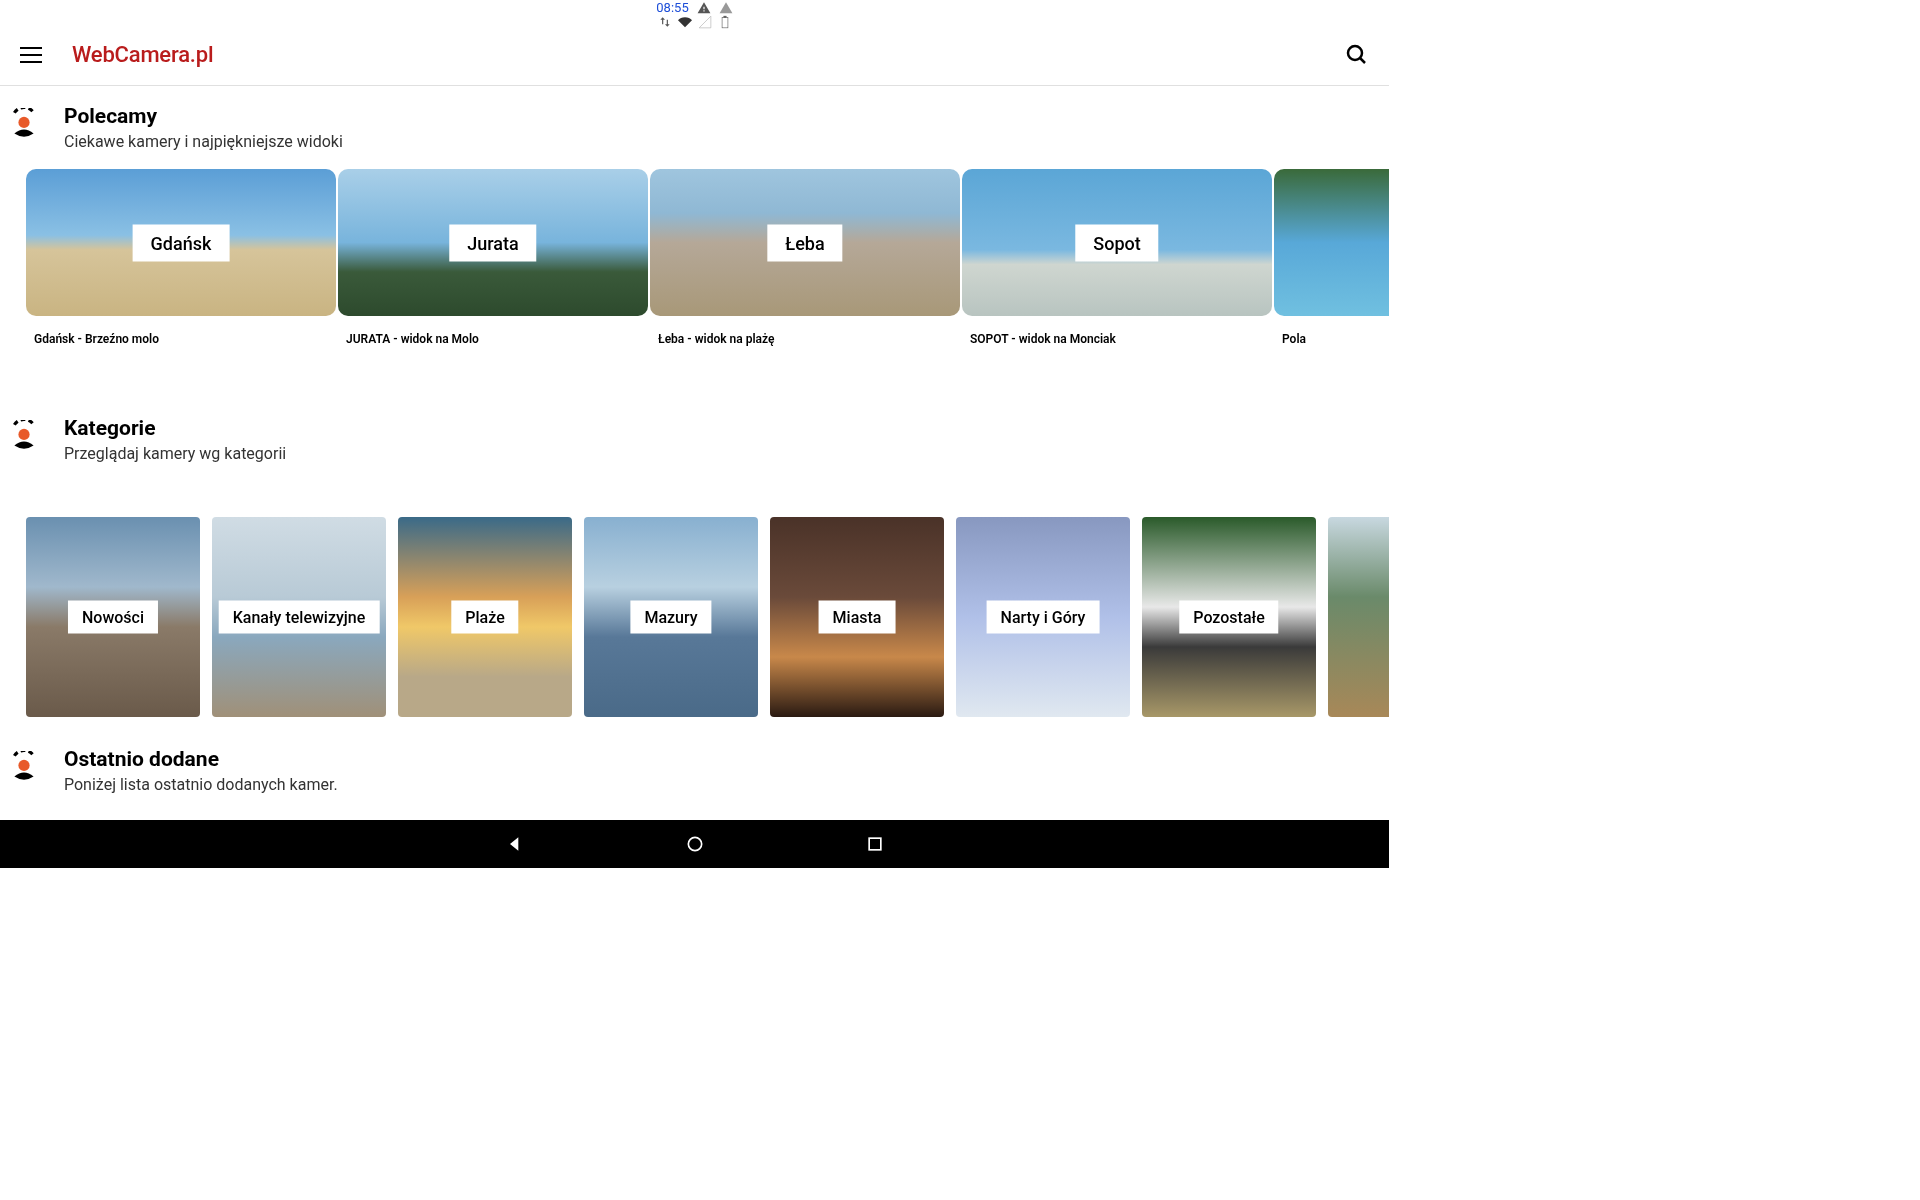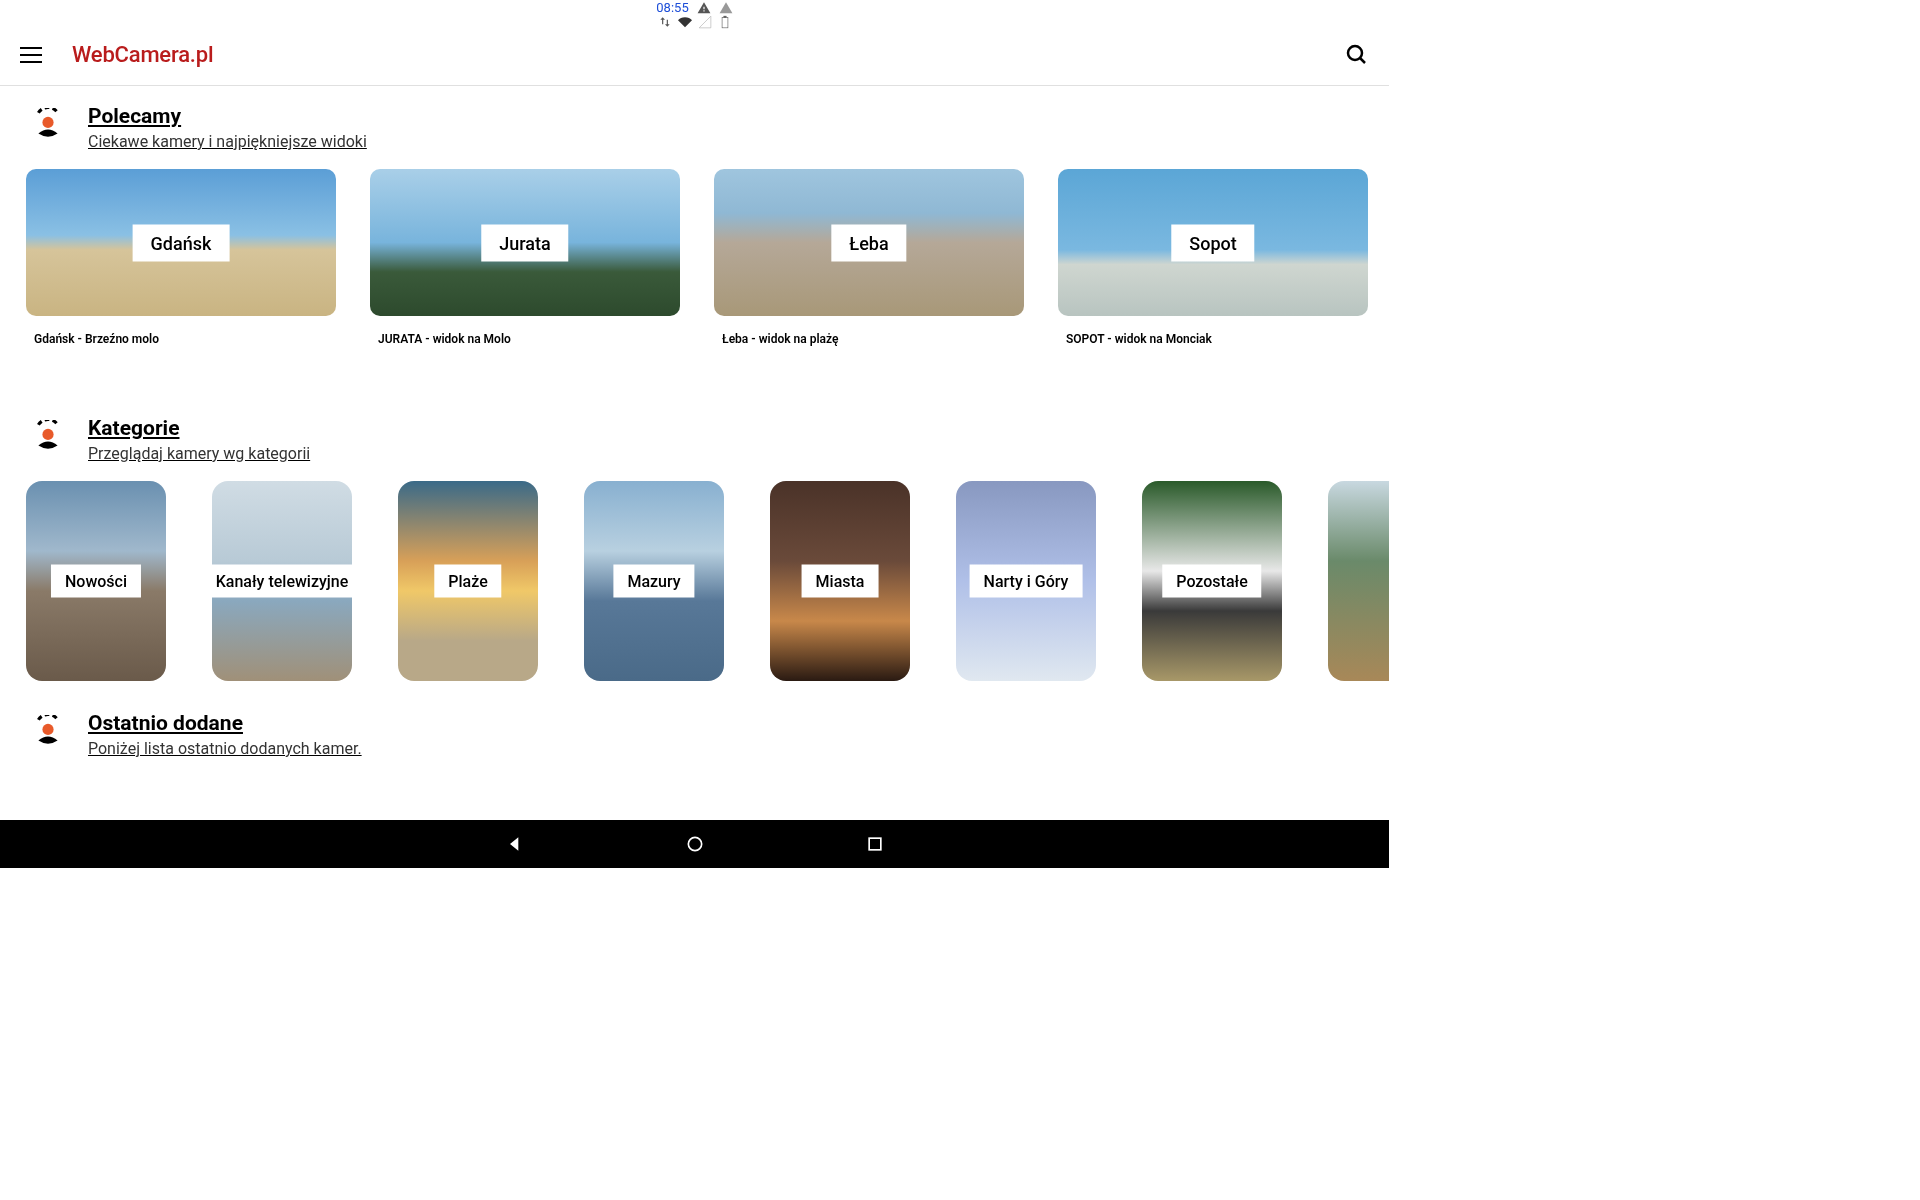--- a/index.html
+++ b/index.html
@@ -57,45 +57,44 @@
     margin-left: auto;
     width: 24px;
     height: 24px;
     cursor: pointer;
   }
   .content { padding: 18px 0 0 0; }
   .section { margin-bottom: 30px; }
   .section-header {
     display: flex;
     align-items: flex-start;
-    padding: 0 32px;
+    padding: 0 8px;
     margin-bottom: 18px;
     gap: 24px;
-    text-decoration: underline;
   }
   .section-icon {
     width: 32px;
     height: 32px;
     flex-shrink: 0;
     margin-top: 4px;
   }
   .section-titles { flex: 1; }
   .section-title {
     font-size: 21px;
     font-weight: 700;
     color: #000;
     margin-bottom: 4px;
   }
   .section-subtitle {
     font-size: 16px;
     color: #333;
   }
   .hscroll {
     display: flex;
-    gap: 34px;
+    gap: 2px;
     padding: 0 0 0 26px;
     overflow-x: auto;
     scrollbar-width: none;
   }
   .hscroll::-webkit-scrollbar { display: none; }
   .camera-card {
     flex: 0 0 310px;
     cursor: pointer;
   }
   .camera-thumb {
@@ -123,26 +122,27 @@
     font-size: 12px;
     font-weight: 600;
     color: #000;
     padding-left: 8px;
   }
   .category-card {
     flex: 0 0 174px;
     cursor: pointer;
   }
   .category-thumb {
-    width: 140px;
+    width: 174px;
     height: 200px;
-    border-radius: 16px;
+    border-radius: 4px;
     background: #6a7a8a;
     position: relative;
     overflow: hidden;
+    margin-top: 36px;
   }
   
   .bg-sea-beach  { background: linear-gradient(to bottom, #5b9ed6 0%, #8ac0e4 45%, #d6c49a 55%, #c9b482 100%); }
   .bg-sea-pier   { background: linear-gradient(to bottom, #a9cfe8 0%, #78b4dc 50%, #3a5a3a 70%, #2d4a2d 100%); }
   .bg-crowd      { background: linear-gradient(to bottom, #9fc5de 0%, #8fb8d4 30%, #b5a898 50%, #a89878 100%); }
   .bg-sopot      { background: linear-gradient(to bottom, #5ba6d6 0%, #7ab8e0 55%, #cfd6d0 65%, #b8c4c0 100%); padding-left: 40px; }
   .bg-pool       { background: linear-gradient(to bottom, #3a6a3a 0%, #58a8d8 50%, #70c0e0 100%); }
   .bg-city-tower { background: linear-gradient(to bottom, #6a90b0 0%, #a0b8cc 35%, #8a7a68 55%, #6a5a4a 100%); }
   .bg-marina     { background: linear-gradient(to bottom, #d0dce4 0%, #b8cad6 40%, #8aa8be 60%, #a09078 100%); }
   .bg-sunset     { background: linear-gradient(to bottom, #3a6a88 0%, #d8a058 40%, #f0c868 55%, #b8a888 80%); }

